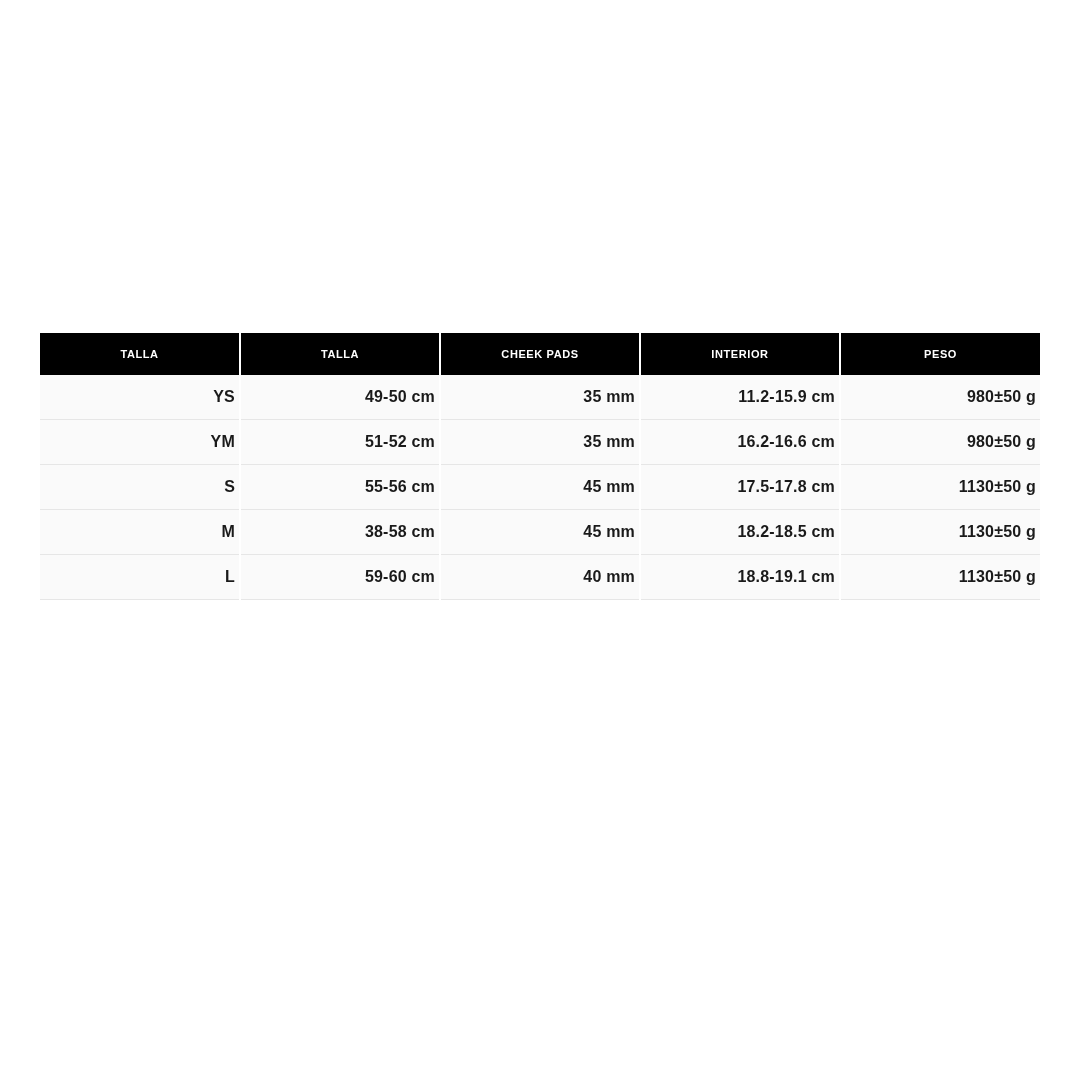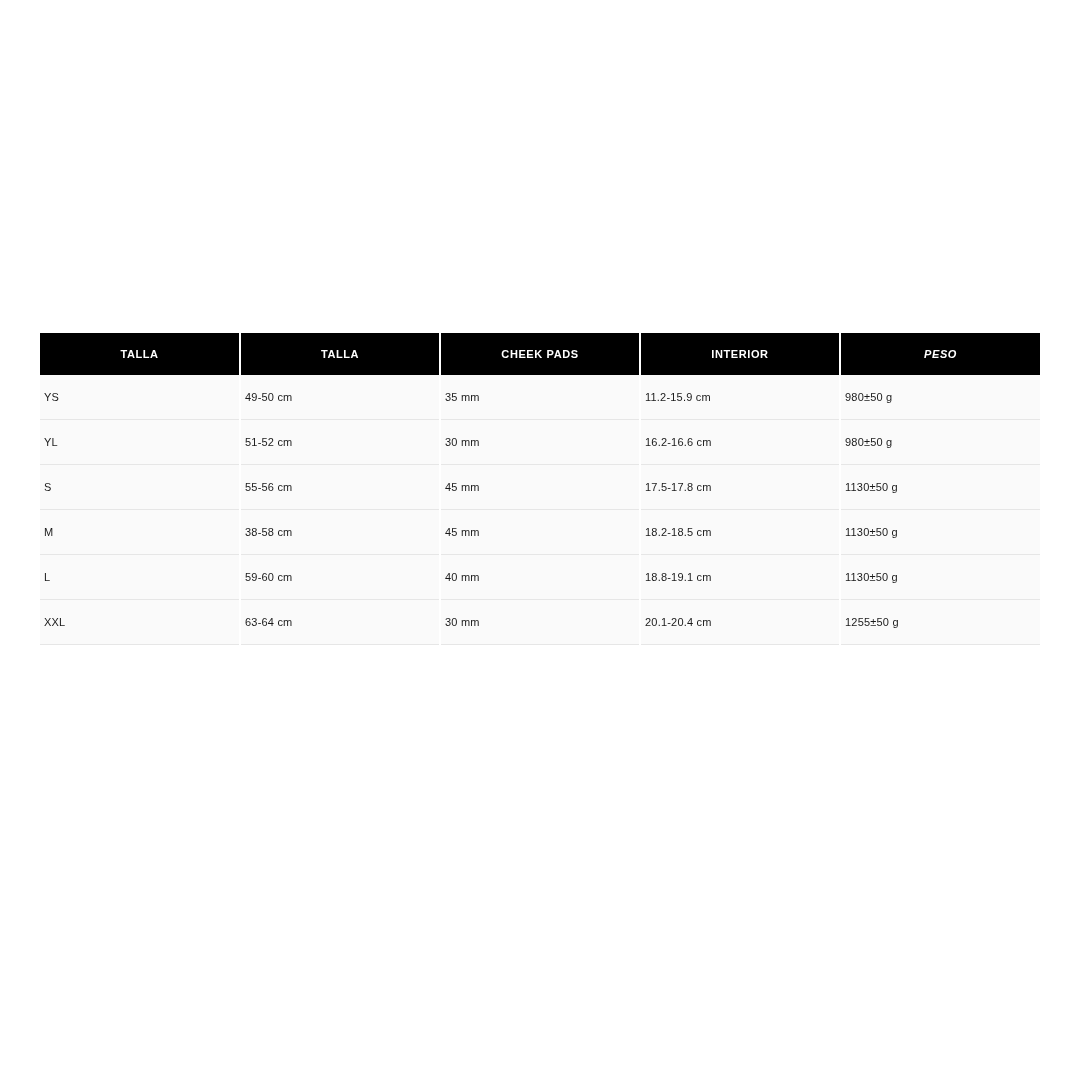--- a/index.html
+++ b/index.html
@@ -43,34 +43,34 @@
     font-weight: 700;
     letter-spacing: 0.6px;
     text-align: center;
     height: 42px;
     padding: 0 4px;
     border-right: 2px solid #ffffff;
     vertical-align: middle;
   }
   table.size-chart thead th:last-child {
     border-right: none;
-    font-style: italic;
   }
 
   table.size-chart tbody td {
     height: 44px;
-    font-size: 11px;
+    font-size: 16px;
     color: #1a1a1a;
-    text-align: left;
+    text-align: right;
     vertical-align: middle;
     padding: 0 4px;
     border-bottom: 1px solid #e6e6e6;
     border-right: 2px solid #ffffff;
     background: #fafafa;
     letter-spacing: 0.2px;
+    font-weight: bold;
   }
   table.size-chart tbody td:last-child {
     border-right: none;
   }
   table.size-chart tbody tr:last-child td {
     border-bottom: 1px solid #e6e6e6;
   }
 </style>
 </head>
 <body>
@@ -96,23 +96,23 @@
       </thead>
       <tbody>
         <tr>
           <td>YS</td>
           <td>49-50 cm</td>
           <td>35 mm</td>
           <td>11.2-15.9 cm</td>
           <td>980±50 g</td>
         </tr>
         <tr>
-          <td>YL</td>
+          <td>YM</td>
           <td>51-52 cm</td>
-          <td>30 mm</td>
+          <td>35 mm</td>
           <td>16.2-16.6 cm</td>
           <td>980±50 g</td>
         </tr>
         <tr>
           <td>S</td>
           <td>55-56 cm</td>
           <td>45 mm</td>
           <td>17.5-17.8 cm</td>
           <td>1130±50 g</td>
         </tr>
@@ -123,23 +123,16 @@
           <td>18.2-18.5 cm</td>
           <td>1130±50 g</td>
         </tr>
         <tr>
           <td>L</td>
           <td>59-60 cm</td>
           <td>40 mm</td>
           <td>18.8-19.1 cm</td>
           <td>1130±50 g</td>
         </tr>
-        <tr>
-          <td>XXL</td>
-          <td>63-64 cm</td>
-          <td>30 mm</td>
-          <td>20.1-20.4 cm</td>
-          <td>1255±50 g</td>
-        </tr>
       </tbody>
     </table>
   </div>
 </div>
 
 </body></html>

